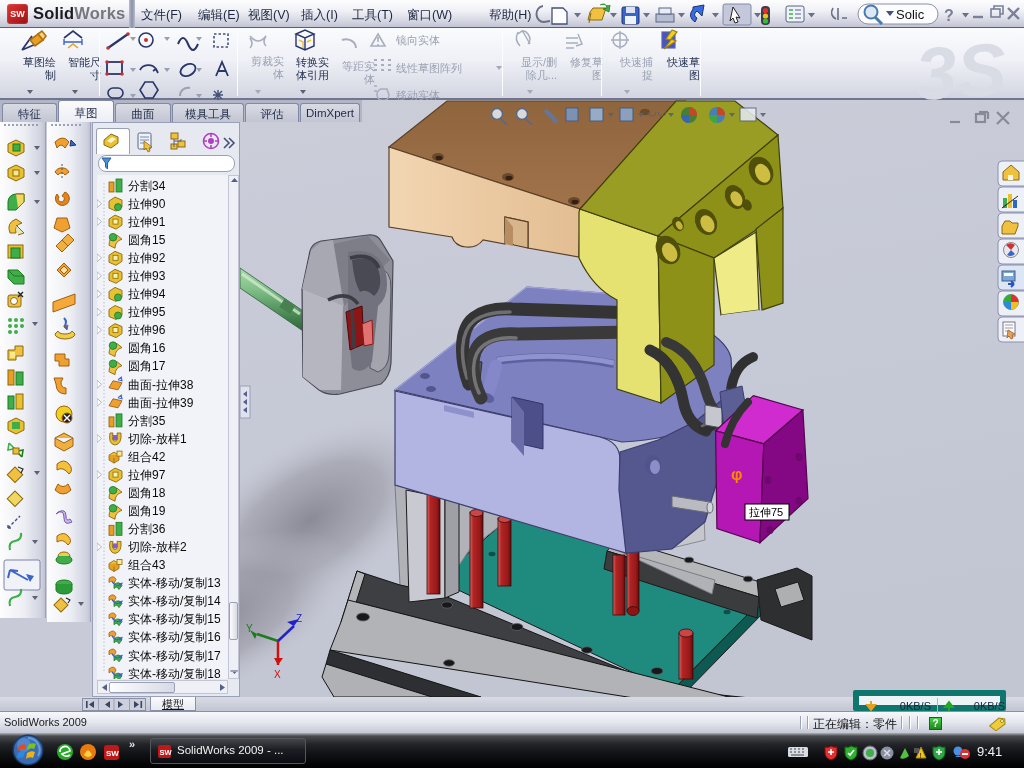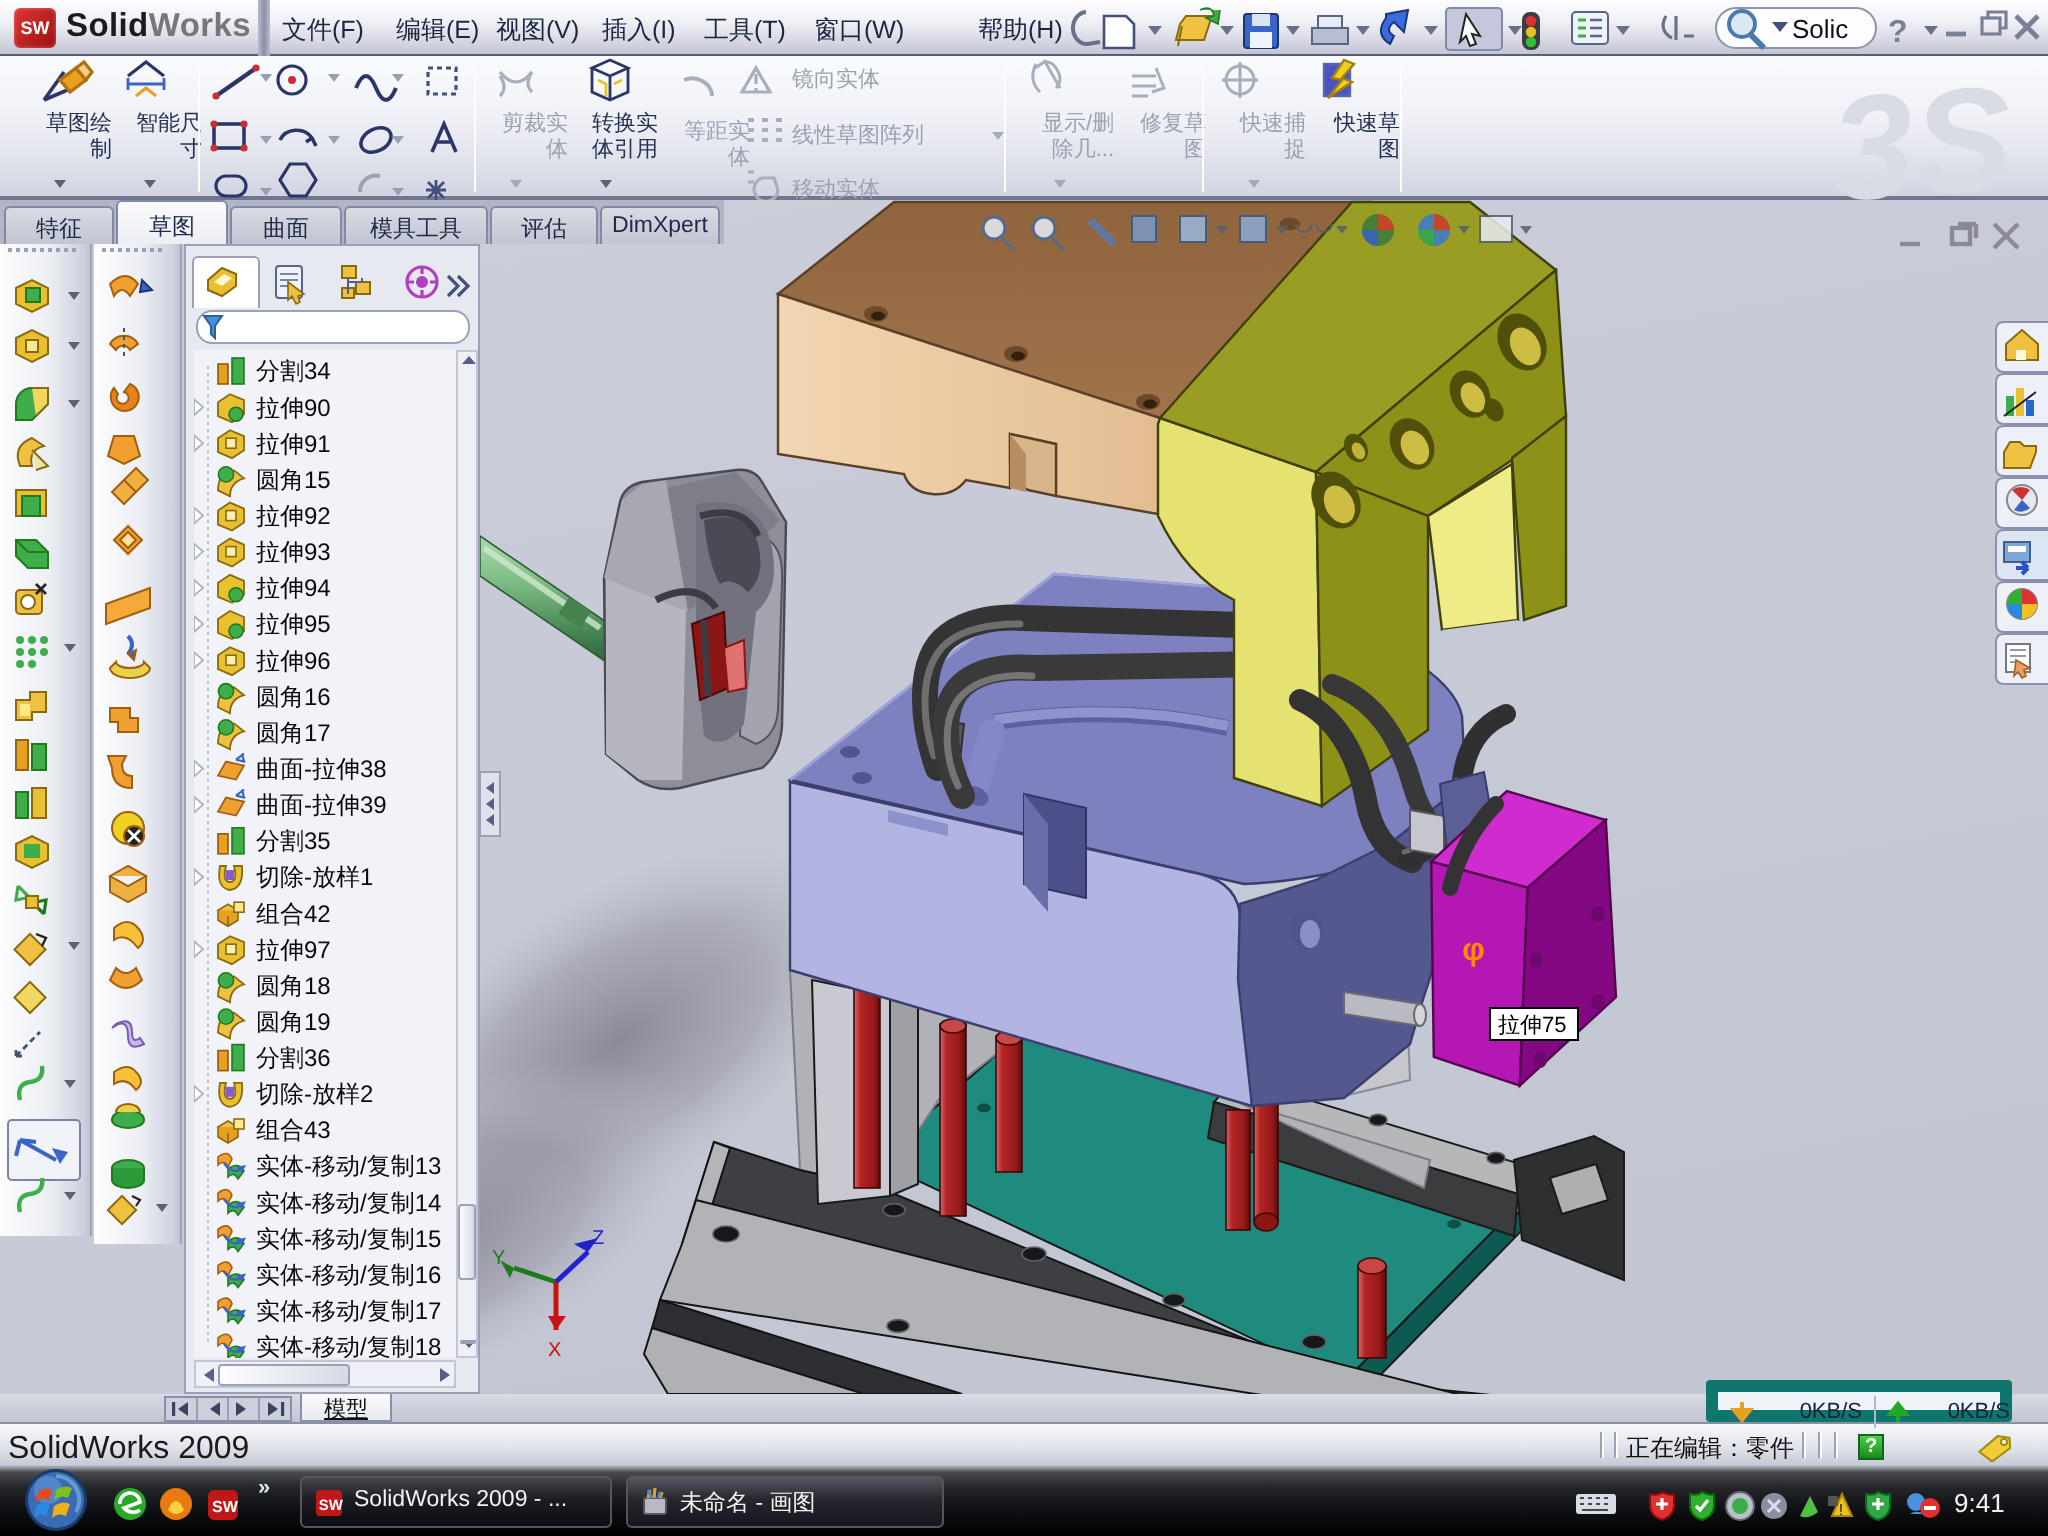--- a/index.html
+++ b/index.html
@@ -184,21 +184,21 @@
 </g>
 </svg>
 <div class="cbtn" style="left:6px;top:28px;width:50px;">草图绘
 制</div>
       <div class="dd" style="left:27px;top:62px;"></div>
 <div class="cbtn" style="left:51px;top:28px;width:50px;">智能尺
 寸</div>
       <div class="dd" style="left:72px;top:62px;"></div>
 <div class="vsep" style="left:99px;"></div>
 <div class="vsep" style="left:237px;"></div>
-<div class="cbtn gray" style="left:234px;top:28px;width:50px;">剪裁实
+<div class="cbtn gray" style="left:234px;top:28px;width:50px;font-family:Liberation Mono, monospace;">剪裁实
 体</div>
       <div class="dd gray" style="left:255px;top:62px;"></div>
 <div class="cbtn" style="left:279px;top:28px;width:50px;">转换实
 体引用</div>
       <div class="dd" style="left:300px;top:62px;"></div>
 <div class="cbtn gray" style="left:325px;top:32px;width:50px;">等距实
 体</div>
 <div class="cbtn gray" style="left:396px;top:6px;width:60px;text-align:left;">镜向实体</div>
 <div class="cbtn gray" style="left:396px;top:34px;width:80px;text-align:left;">线性草图阵列</div>
 <div class="cbtn gray" style="left:396px;top:61px;width:60px;text-align:left;">移动实体</div>
@@ -821,21 +821,21 @@
             <line x1="15.5" y1="0" x2="15.5" y2="11"></line>
             <line x1="31" y1="0" x2="31" y2="11"></line>
             <line x1="46.5" y1="0" x2="46.5" y2="11"></line>
           </g>
         </svg>
     </div>
     <div class="abs" style="left:150px;top:0px;width:46px;height:14px;background:linear-gradient(#fbfbfd,#e8eaf1);border:1px solid #8a90a8;border-top:none;font-size:11px;color:#111;text-align:center;"><span style="text-decoration:underline;">模型</span></div>
     <div class="abs" style="left:199px;top:16px;width:84px;height:14px;background:#c2c5d2;border:1px solid #8a90a8;border-top:none;font-size:11px;color:#222;text-align:center;">运动算例 1</div>
   </div>
   <div class="abs" id="statusbar">
-    <div class="abs" style="left:4px;top:4px;font-size:16px;color:#1a1a1a;">SolidWorks 2009</div>
+    <div class="abs" style="left:4px;top:4px;font-size:11px;color:#1a1a1a;">SolidWorks 2009</div>
     <div class="abs" style="left:800px;top:4px;width:2px;height:13px;background:#fff;border-left:1px solid #9aa2b4;"></div>
     <div class="abs" style="left:807px;top:4px;width:2px;height:13px;background:#fff;border-left:1px solid #9aa2b4;"></div>
     <div class="abs" style="left:813px;top:4px;font-size:12px;color:#111;">正在编辑：零件</div>
     <div class="abs" style="left:901px;top:4px;width:2px;height:13px;background:#fff;border-left:1px solid #9aa2b4;"></div>
     <div class="abs" style="left:909px;top:4px;width:2px;height:13px;background:#fff;border-left:1px solid #9aa2b4;"></div>
     <div class="abs" style="left:917px;top:4px;width:2px;height:13px;background:#fff;border-left:1px solid #9aa2b4;"></div>
     <div class="abs" style="left:929px;top:5px;width:13px;height:13px;background:linear-gradient(#4ad04a,#1a8a1a);border:1px solid #11661d;color:#fff;font-size:10px;font-weight:bold;text-align:center;line-height:12px;">?</div>
     <svg class="abs" style="left:988px;top:4px;" width="20" height="15" viewBox="0 0 20 15">
         <path d="M2,11 L10,2 h6 l1,5 -8,8 Z" fill="#f0cc3a" stroke="#a08a10" transform="rotate(8 10 8)"></path>
         <circle cx="14" cy="5" r="1.5" fill="#fff" stroke="#a08a10"></circle>
@@ -872,28 +872,20 @@
         <text x="50" y="13" font-size="8" font-weight="bold" fill="#fff" font-family="Liberation Sans">SW</text>
     </svg>
     <div class="abs" style="left:129px;top:4px;color:#dbe6f5;font-size:11px;font-weight:bold;">»</div>
     <div class="taskbtn" style="left:150px;width:156px;">
       <svg class="abs" style="left:6px;top:5px;" width="15" height="15" viewBox="0 0 15 15">
           <rect x="1" y="1" width="13" height="13" rx="2" fill="#c01818"></rect>
           <text x="2.4" y="11" font-size="7.5" font-weight="bold" fill="#fff" font-family="Liberation Sans">SW</text>
         </svg>
       SolidWorks 2009 - ...
     </div>
-    <div class="taskbtn" style="left:313px;width:159px;background:linear-gradient(#55565e,#26272e 45%,#16171e);">
-      <svg class="abs" style="left:6px;top:4px;" width="15" height="15" viewBox="0 0 15 15">
-          <rect x="2" y="6" width="11" height="8" rx="1" fill="#b8b8c8" stroke="#555"></rect>
-          <path d="M4,6 l1,-4 M7,6 l0.5,-5 M10,6 l1,-3" stroke="#e0a020" stroke-width="1.6"></path>
-          <path d="M4,2 l2,4 M10,3 l-1,3" stroke="#3a8ae0" stroke-width="1.4"></path>
-        </svg>
-      未命名 - 画图
-    </div>
     <svg class="abs" style="left:788px;top:13px;" width="20" height="11" viewBox="0 0 20 11">
         <rect x="0" y="0" width="20" height="10" rx="1.5" fill="#d8dce4"></rect>
         <path d="M2,2 h2 M6,2 h2 M10,2 h2 M14,2 h2 M2,5 h2 M6,5 h2 M10,5 h2 M14,5 h2 M3,8 h13" stroke="#444" stroke-width="1"></path>
       </svg>
     <svg class="abs" style="left:824px;top:11px;" width="150" height="16" viewBox="0 0 150 16">
       <path d="M7,1 q4,2 6,1 v6 q0,5 -6,7 q-6,-2 -6,-7 v-6 q4,1 6,-1 Z" fill="#e03030" stroke="#8a0a0a"></path>
         <path d="M4,7 l6,0 M7,4 v6" stroke="#fff" stroke-width="1.6"></path>
       <path d="M27,1 q4,2 6,1 v6 q0,5 -6,7 q-6,-2 -6,-7 v-6 q4,1 6,-1 Z" fill="#30b030" stroke="#0a6a0a"></path>
         <path d="M24,8 l2,2 4,-5" stroke="#fff" stroke-width="1.6" fill="none"></path>
       <circle cx="46" cy="8" r="7" fill="#b8c0c8" stroke="#667"></circle>

